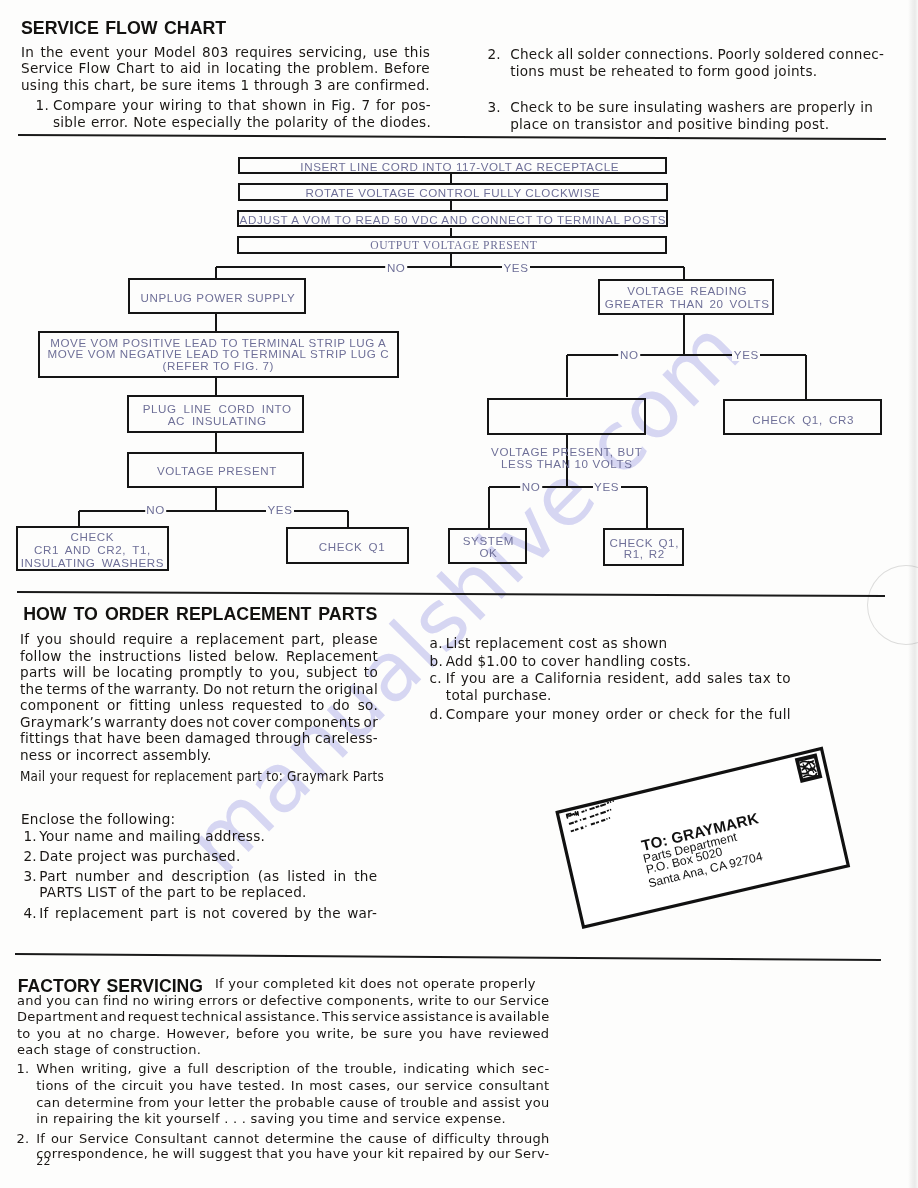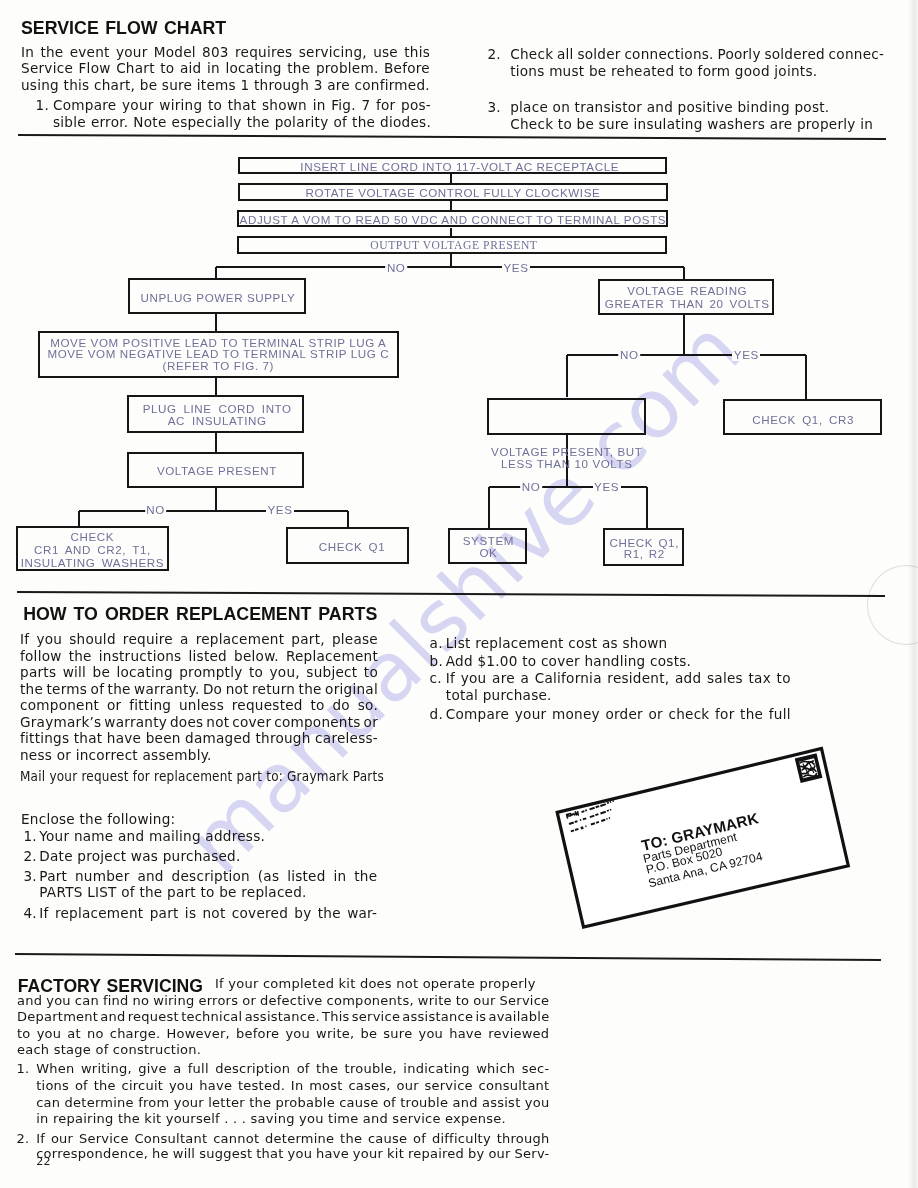--- a/index.html
+++ b/index.html
@@ -75,22 +75,22 @@
     <div class="tx" style="left:487.4px;top:45.6px;">2.</div>
     <div class="jx" style="left:510.2px;top:45.6px;width:374px;line-height:17px;">
       <span><i style="font-style:normal">Check</i><i style="font-style:normal">all</i><i style="font-style:normal">solder</i><i style="font-style:normal">connections.</i><i style="font-style:normal">Poorly</i><i style="font-style:normal">soldered</i><i style="font-style:normal">connec-</i></span>
       <span class="flush">tions must be reheated to form good joints.</span>
     </div>
   </div>
 
   <div>
     <div class="tx" style="left:487.4px;top:99px;">3.</div>
     <div class="jx" style="left:510.2px;top:99px;width:374px;line-height:17px;">
+      <span class="flush">Check to be sure insulating washers are properly in</span>
       <span class="flush">place on transistor and positive binding post.</span>
-      <span class="flush">Check to be sure insulating washers are properly in</span>
     </div>
   </div>
 
   <div class="rule" style="left:18px;top:134.3px;width:868px;transform:rotate(0.264deg);"></div>
 
   <div id="flowchart">
     <div class="ln" style="left:450.07px;top:174.30px;width:1.85px;height:9.00px;"></div>
     <div class="ln" style="left:450.07px;top:201.00px;width:1.85px;height:9.20px;"></div>
     <div class="ln" style="left:450.07px;top:227.60px;width:1.85px;height:8.40px;"></div>
     <div class="ln" style="left:450.07px;top:254.10px;width:1.85px;height:12.70px;"></div>

